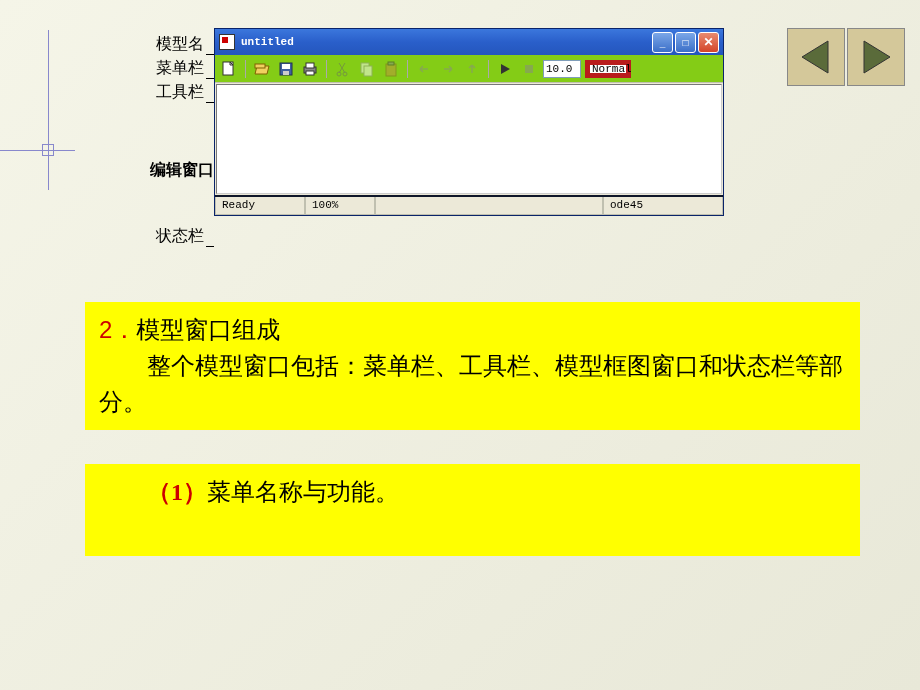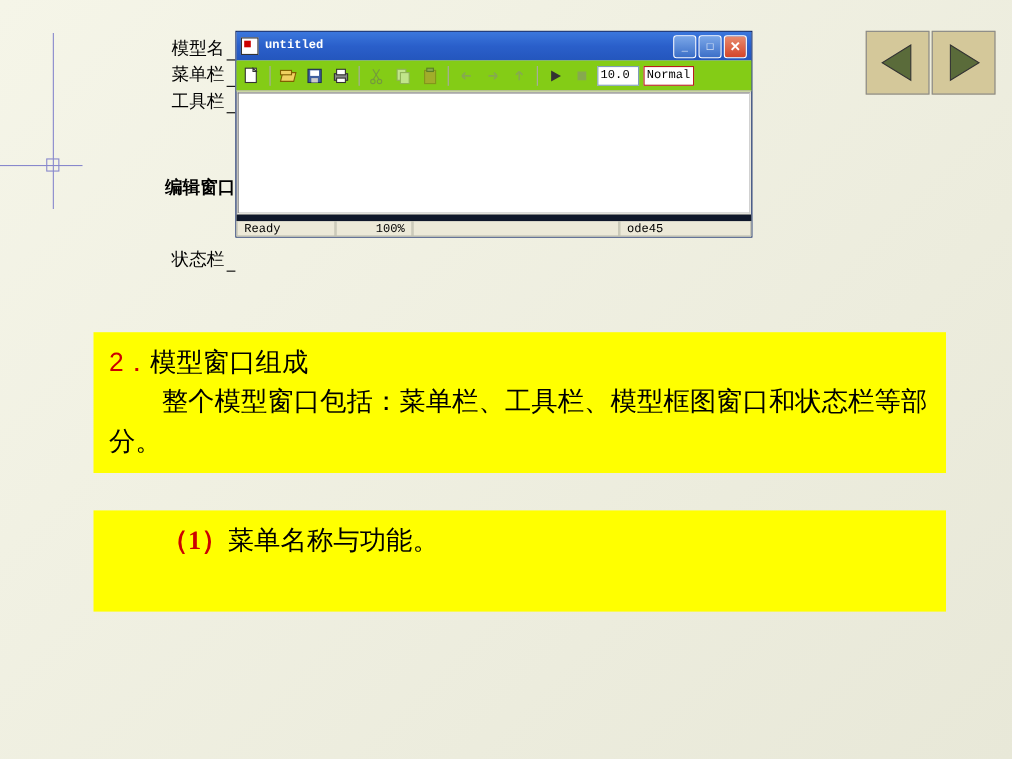--- a/index.html
+++ b/index.html
@@ -49,21 +49,21 @@
       height: 1px;
       background: #000;
       margin-left: 2px;
     }
     
     
     .window {
       position: absolute;
       left: 214px;
       top: 28px;
-      width: 470px;
+      width: 510px;
       border: 1px solid #0a246a;
       background: #ece9d8;
       font-family: Tahoma, sans-serif;
       font-size: 11px;
     }
     .titlebar {
       background: linear-gradient(to bottom, #3b77dd 0%, #2a5fca 50%, #2456bd 100%);
       height: 26px;
       display: flex;
       align-items: center;
@@ -132,51 +132,51 @@
     .tb-input {
       width: 38px; height: 18px;
       border: 1px solid #7f9db9;
       background: #fff;
       font-size: 11px;
       padding: 0 2px;
       font-family: 'Courier New', monospace;
     }
     .tb-mode {
       width: 46px; height: 18px;
-      border: 1px solid #b91c1c;
+      border: 5px solid #b91c1c;
       background: #fff;
       font-size: 11px;
       padding: 0 2px;
       font-family: 'Courier New', monospace;
       display: flex;
       align-items: center;
     }
     
     .editor-area {
       background: #fff;
       height: 110px;
       border: 1px inset #ccc;
       margin: 1px;
     }
     
     .statusbar {
       background: #ece9d8;
       display: flex;
       font-size: 11px;
-      border-top: 6px solid #0f172a;
+      border-top: 2px solid #0f172a;
       height: 20px;
       font-family: 'Courier New', monospace;
     }
     .status-cell {
       border: 1px solid #c0c0b0;
       padding: 2px 6px;
       border-top: none;
     }
     .status-cell:nth-child(1) { width: 90px; }
-    .status-cell:nth-child(2) { width: 70px; text-align: right; }
+    .status-cell:nth-child(2) { width: 70px; }
     .status-cell:nth-child(3) { flex: 1; }
     .status-cell:nth-child(4) { width: 120px; }
     
     
     .text-block {
       position: absolute;
       background: #ffff00;
       padding: 10px 14px;
       font-size: 24px;
       line-height: 1.5;

